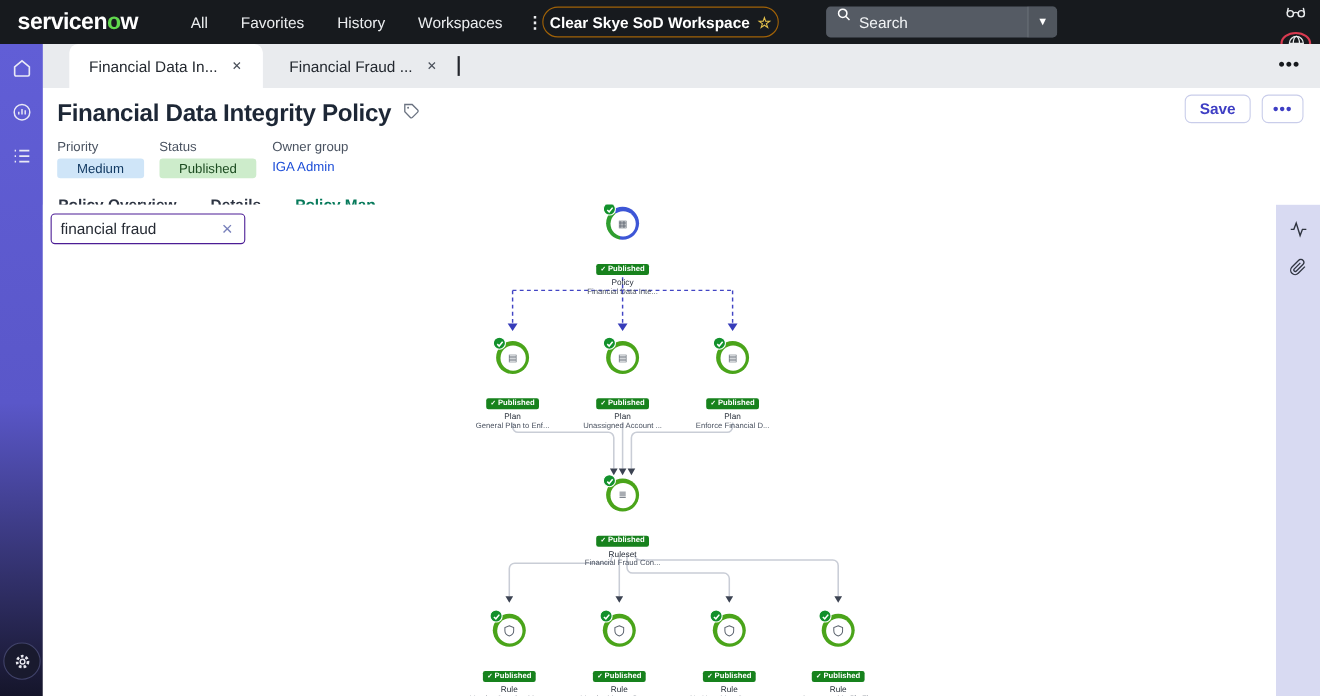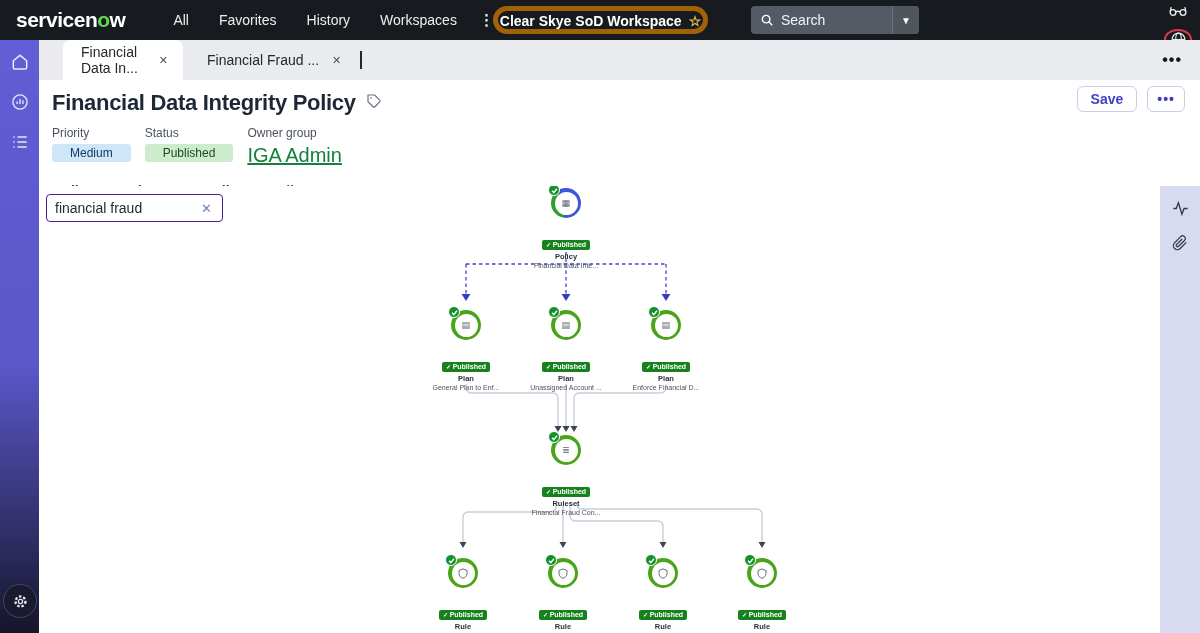--- a/index.html
+++ b/index.html
@@ -10,25 +10,25 @@
   
   .topnav { position:absolute; left:0; top:0; width:1200px; height:40px;
     background:#171a1e; display:flex; align-items:center; color:#e9ebee; }
   .logo { font-size:21px; font-weight:bold; letter-spacing:-0.5px; color:#fff;
     margin-left:16px; white-space:nowrap; }
   .logo .logo-o { color:#61d84e; }
   .nav-items { display:flex; align-items:center; margin-left:48px; gap:30px; }
   .nav-item { font-size:14px; font-weight:500; color:#eceef0; cursor:pointer; }
   .nav-kebab { margin-left:22px; font-size:15px; font-weight:bold; color:#eceef0; cursor:pointer; }
   .nav-pill { position:absolute; left:493px; top:6px; width:215px; height:28px;
-    border:5px solid #a16207; border-radius:15px; display:flex; align-items:flex-end;
+    border:1px solid #a16207; border-radius:15px; display:flex; align-items:center;
     justify-content:center; gap:7px; font-size:14px; font-weight:bold; color:#fff; cursor:pointer; }
   .pill-star { color:#e4c14c; font-size:14px; }
-  .nav-search { position:absolute; left:751px; top:6px; width:168px; height:28px;
-    background:#555b64; border-radius:4px; display:flex; align-items:center; overflow:hidden; }
+  .nav-search { position:absolute; left:751px; top:6px; width:210px; height:28px;
+    background:#555b64; border-radius:4px; display:flex; overflow:hidden; }
   .nav-search .mag { margin:0 7px 0 9px; display:flex; }
   .nav-search input { flex:1; background:transparent; border:none; outline:none;
     color:#fff; font-size:14px; font-family:inherit; min-width:0; }
   .nav-search input::placeholder { color:#f2f4f6; opacity:1; }
   .search-caret { width:27px; height:28px; border-left:1px solid #6b717a;
     background:#50565e; display:flex; align-items:center; justify-content:center;
     color:#fff; font-size:10px; cursor:pointer; }
   .nav-icons { position:absolute; right:8px; top:0; height:40px; display:flex;
     align-items:center; gap:9px;flex-direction:column; }
   .nav-icon { width:28px; height:28px; display:flex; align-items:center;
@@ -51,21 +51,21 @@
     background:#191a2e; border:1px solid #41436a; display:flex; align-items:center;
     justify-content:center; color:#e8e8f0; cursor:pointer; }
 
   
   .tabstrip { position:absolute; left:39px; top:40px; width:1161px; height:40px;
     background:#e9ebee; display:flex; align-items:stretch; }
   .setup-tab { display:flex; align-items:center; gap:6px; padding:0 18px 0 10px;
     font-size:14px; color:#2e333b; cursor:pointer; }
   .doc-tab { display:flex; align-items:center; gap:10px; padding:0 12px 0 18px;
     font-size:14px; color:#23282f; cursor:pointer; position:relative; }
-  .doc-tab.active { background:#fff; border-radius:8px 8px 0 0; margin-left:24px; width:120px; }
+  .doc-tab.active { background:#fff; border-radius:8px 8px 0 0; margin-left:24px; width:176px; }
   .doc-tab.inactive { margin-left:6px; }
   .tab-close { font-size:11px; color:#4a505a; padding:2px 3px; cursor:pointer; }
   .tab-cursor { width:2px; height:18px; background:#23262c; align-self:center; margin-left:4px; }
   .strip-overflow { margin-left:auto; margin-right:18px; align-self:center;
     font-size:16px; font-weight:bold; color:#16191d; letter-spacing:1px; cursor:pointer; }
 
   
   .content { position:absolute; left:39px; top:80px; width:1161px; height:553px; background:#fff; }
   .page-header { position:relative; padding:10px 16px 0 13px; }
   .title-row { display:flex; gap:10px; }
@@ -74,21 +74,21 @@
   .header-actions { position:absolute; right:15px; top:6px; display:flex; gap:10px; }
   .btn { background:#fff; border:1px solid #c9cdea; border-radius:6px; color:#3e3ec4;
     font-size:14px; font-weight:bold; padding:4px 13px; cursor:pointer; font-family:inherit; }
   .btn.more { padding:4px 9px; letter-spacing:1px; }
   .meta-row { display:flex; gap:14px; margin:10px 0 0 0; }
   .meta-field { display:flex; flex-direction:column; gap:4px; }
   .meta-label { font-size:12px; color:#4a5361; }
   .badge { font-size:12px; font-weight:500; padding:2px 18px; border-radius:3px; width:max-content; }
   .badge.blue { background:#cfe5f8; color:#123a63; }
   .badge.green { background:#cdeccb; color:#1c4b21; }
-  .link-value { font-size:20px; color:#15803d; cursor:pointer;text-decoration:underline; }
+  .link-value { font-size:12px; color:#1d4ed8; cursor:pointer; }
 
   
   .content-tabs { display:flex; gap:29px; padding:0 0 0 13px; margin-top:12px;
     border-bottom:1px solid #d8dbe0; }
   .ctab { font-size:14px; font-weight:bold; color:#2d3442; padding:4px 1px 7px 1px;
     cursor:pointer; border-bottom:3px solid transparent; margin-bottom:-1px; }
   .ctab.active { color:#077a5b; border-bottom-color:#077a5b; }
 
   
   .canvas { position:absolute; left:39px; top:186px; width:1161px; height:447px;
@@ -113,21 +113,21 @@
   .ring-policy { background:conic-gradient(#3d56d6 0deg 190deg,#2f9e2f 190deg 325deg,#3d56d6 325deg 360deg); }
   .glyph { position:relative; z-index:1; font-size:9px; line-height:1; color:#59616c; }
   .glyph svg { display:block; }
   .check-badge { position:absolute; top:-4px; left:-3px; width:12px; height:12px;
     background:#12912c; border:1.5px solid #fff; border-radius:50%; z-index:2;
     display:flex; align-items:center; justify-content:center; }
   .node-label { margin-top:15px; }
   .pub-badge { display:inline-block; background:#17821d; color:#fff; font-size:7px;
     font-weight:bold; padding:1.5px 4px 2px 4px; border-radius:2px; line-height:1; }
   .pub-badge::before { content:'✓ '; font-size:6px; }
-  .node-type { font-size:7.5px; font-weight:bold; color:#2a313c; margin-top:2px; line-height:1.15;text-align:center; }
+  .node-type { font-size:7.5px; font-weight:normal; color:#2a313c; margin-top:2px; line-height:1.15;text-align:center; }
   .node-name { font-size:7px; color:#4a5260; line-height:1.15; }
 </style>
 </head>
 <body>
 
 <div class="app">
 
   <div class="topnav">
     <div class="logo"><span>servicen</span><span class="logo-o">o</span><span>w</span></div>
     <div class="nav-items">

